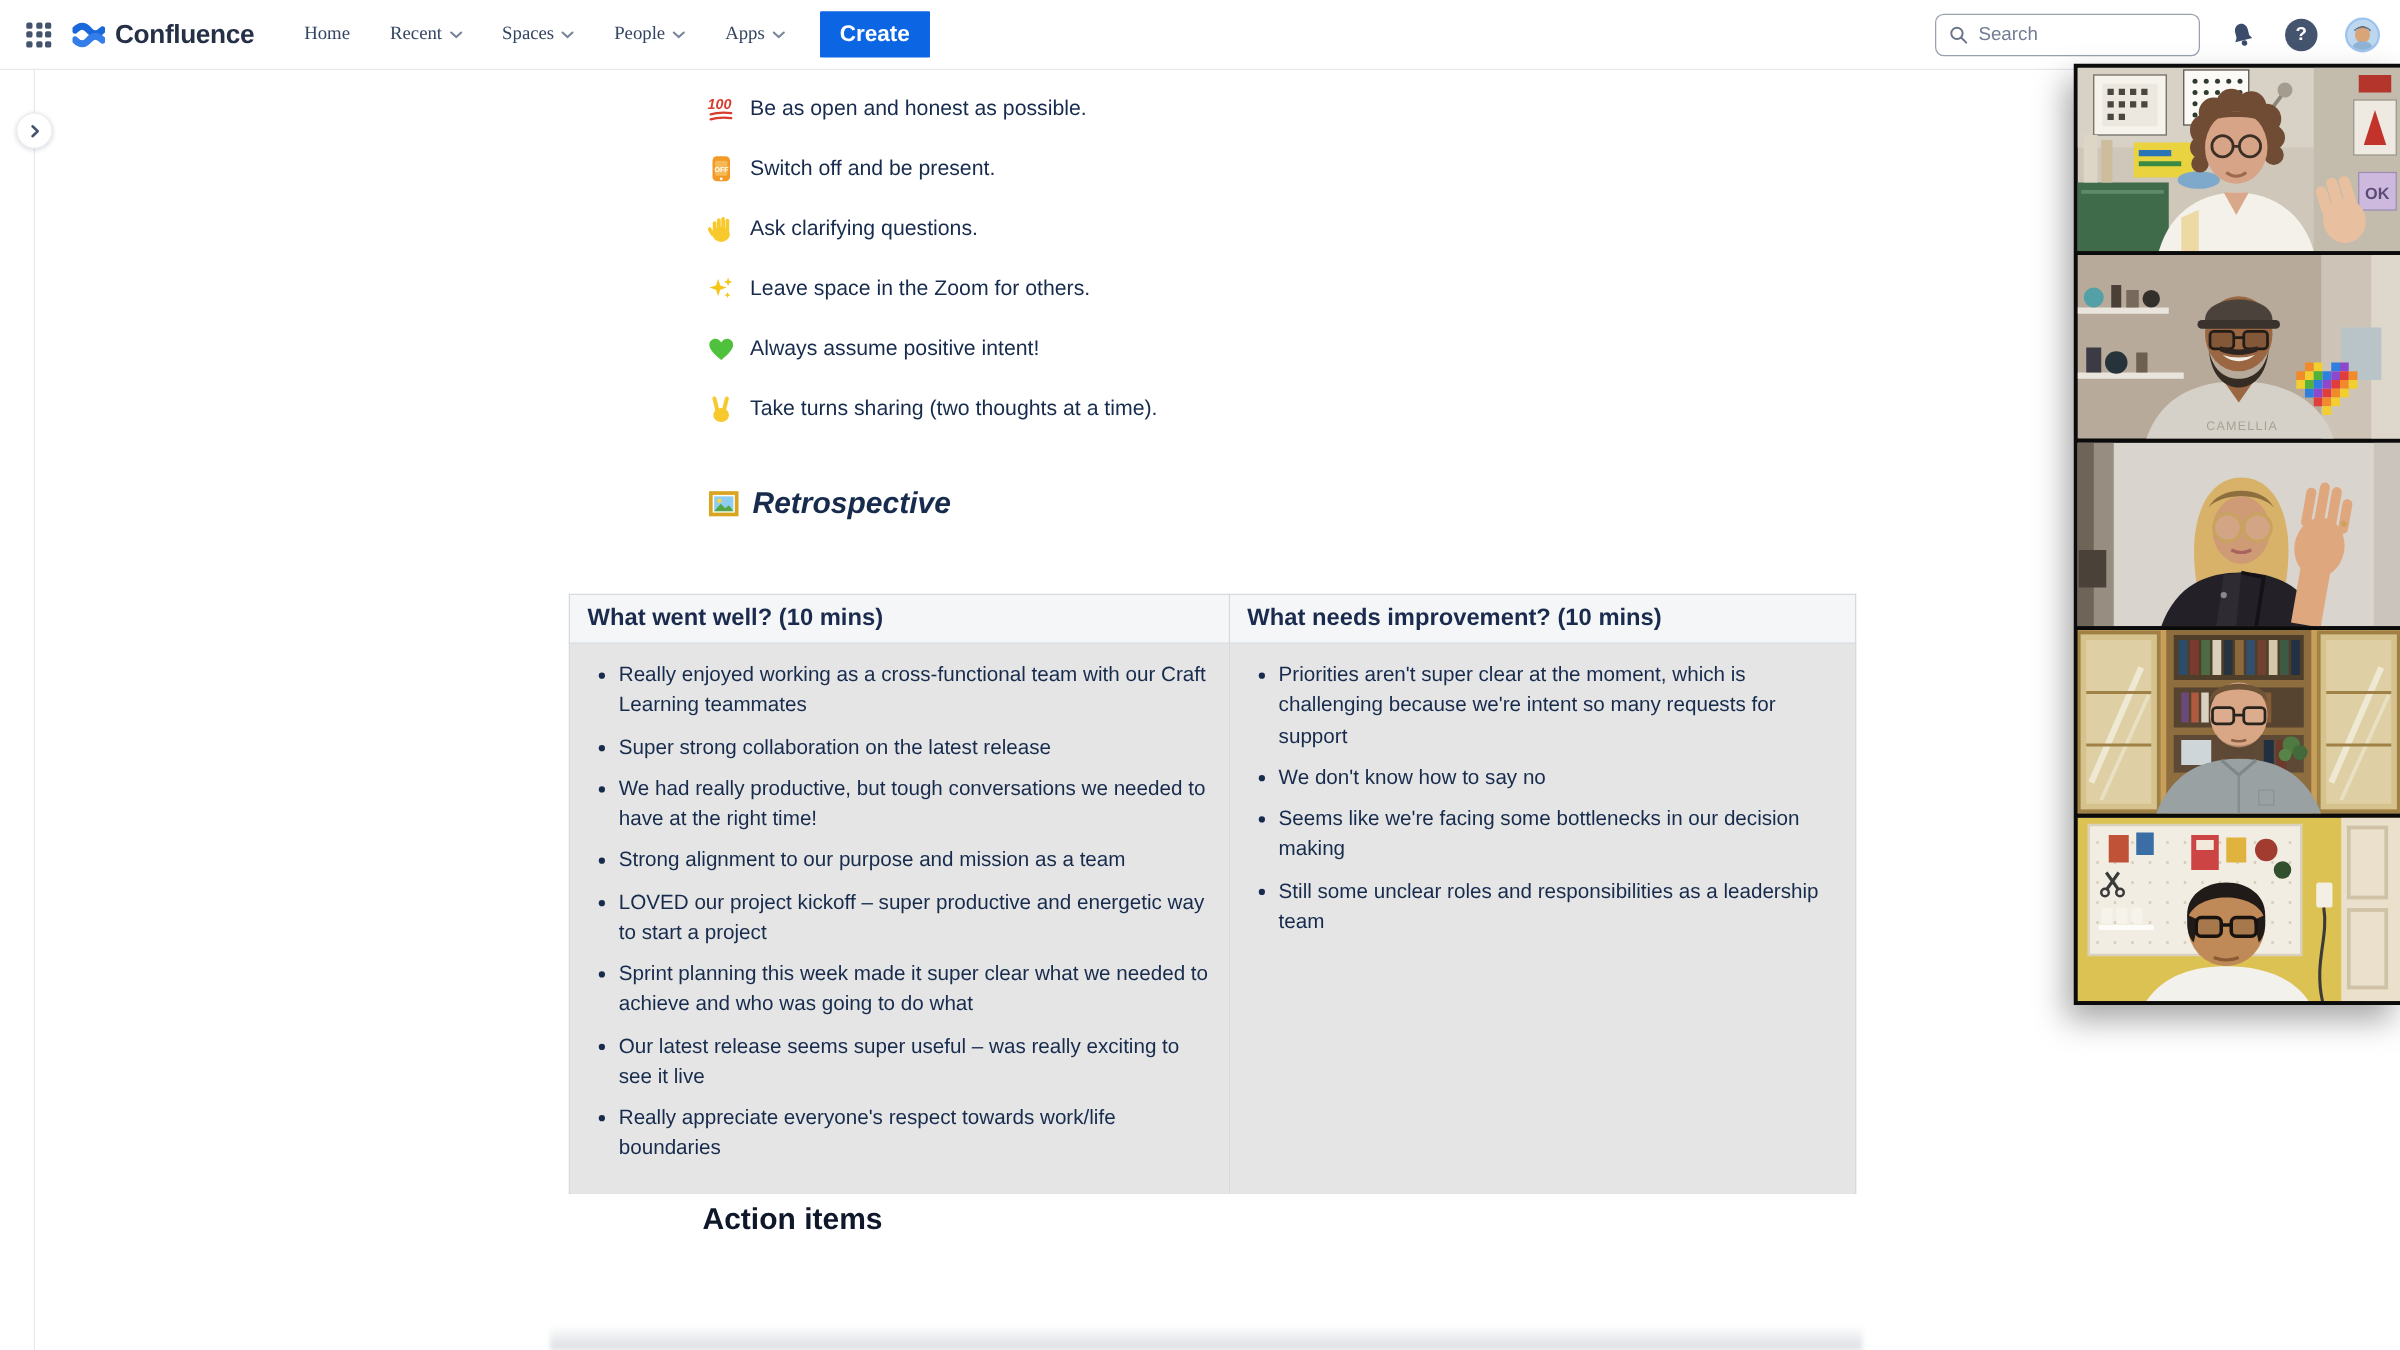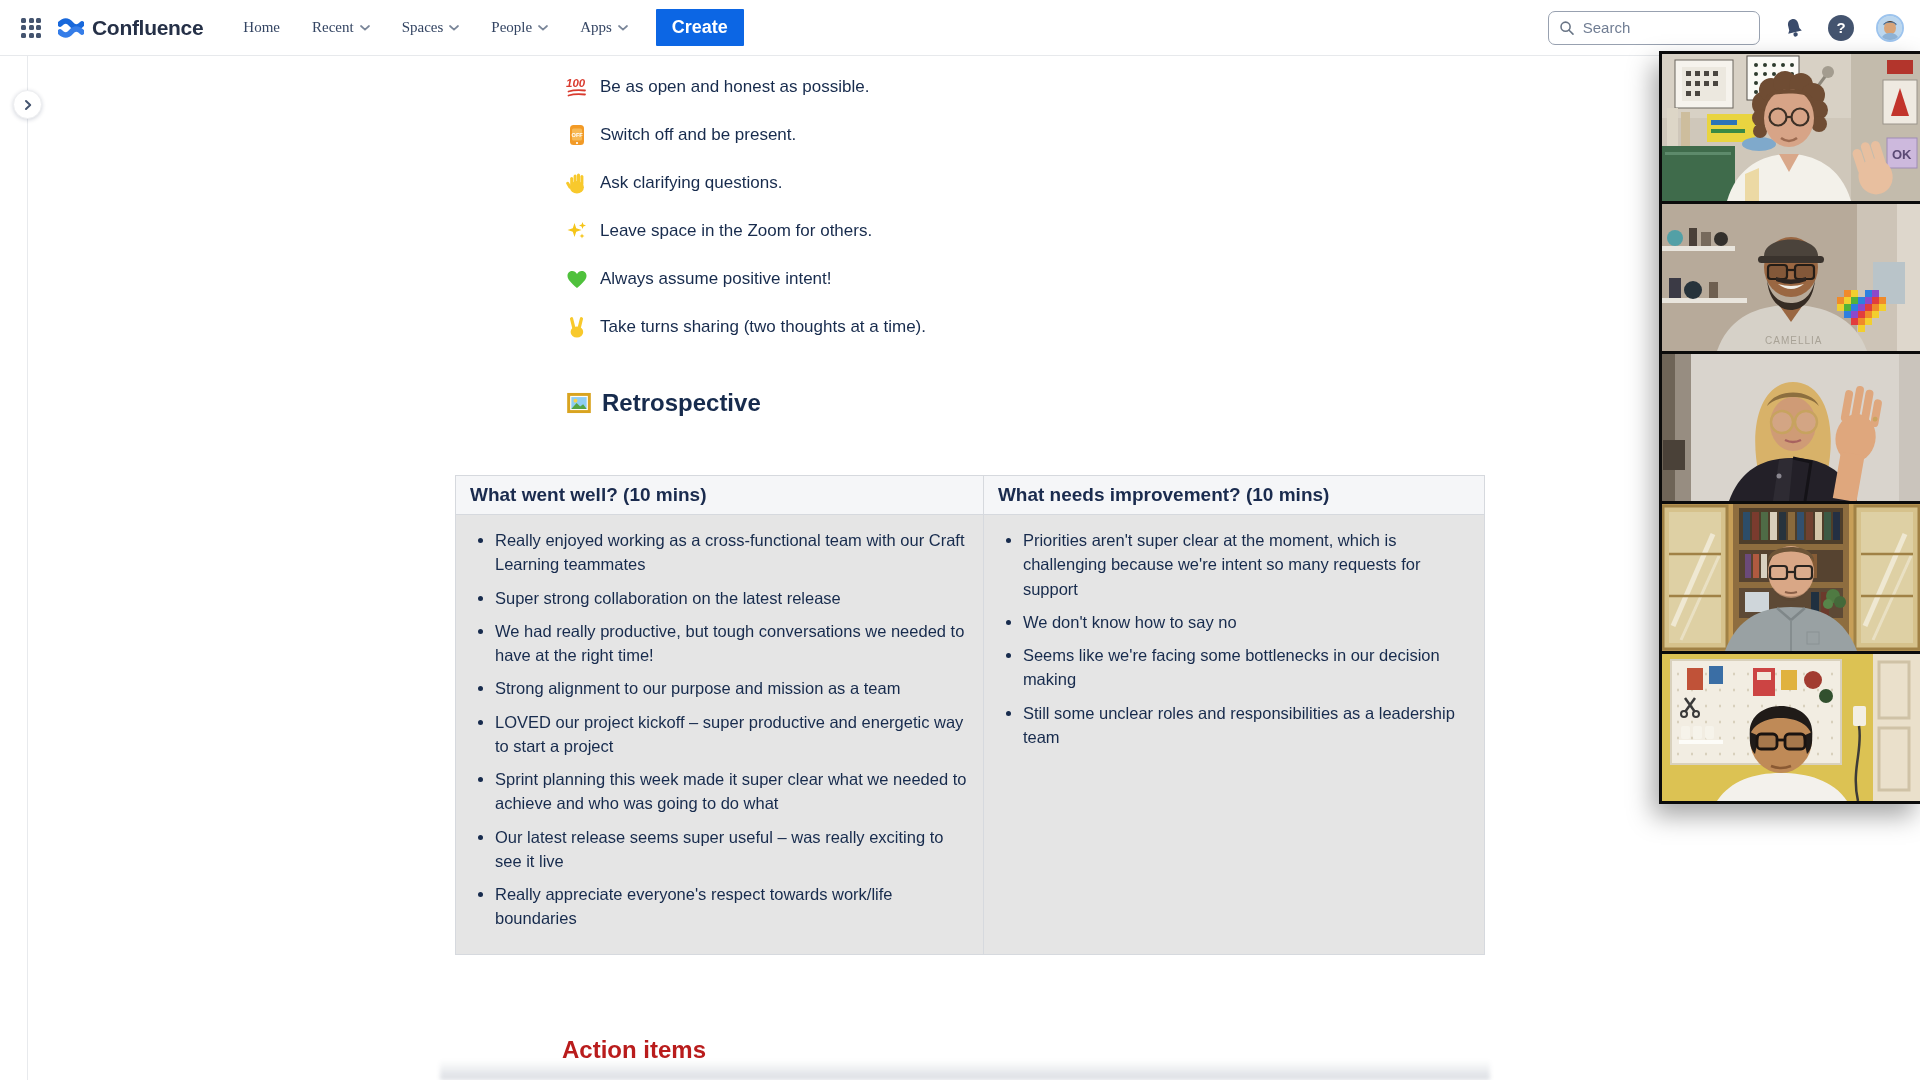--- a/index.html
+++ b/index.html
@@ -33,32 +33,32 @@
   .rail-btn { position:absolute; left:13px; top:90px; width:29px; height:29px; border-radius:50%; background:#fff;
               border:1px solid #EDEEF0; box-shadow:0 1px 4px rgba(9,30,66,.18); display:flex; align-items:center;
               justify-content:center; z-index:4; cursor:pointer; }
 
   
   .guidelines { position:absolute; left:566px; top:76px; }
   .g-row { display:flex; align-items:center; gap:12px; height:22px; margin-bottom:26px; font-size:17px; color:#172B4D; }
   .g-icon { width:22px; height:22px; flex:none; display:flex; }
 
   .retro-head { position:absolute; left:566px; top:389px; display:flex; align-items:center; gap:10px;
-                font-size:24px; font-weight:700; color:#172B4D; }
+                font-size:24px; font-weight:700; color:#172B4D;font-style:italic; }
   .retro-head .g-icon { width:26px; height:26px; }
 
   .retro-table { position:absolute; left:455px; top:475px; width:1030px; border-collapse:collapse; table-layout:fixed; }
   .retro-table th, .retro-table td { border:1px solid #D6D9DE; }
   .retro-table th { background:#F5F6F8; text-align:left; font-size:19px; font-weight:700; padding:8px 14px; color:#1A2B4E; }
   .retro-table th.col1 { width:51.3%; }
   .retro-table td { vertical-align:top; padding:13px 14px 14px; background:#e5e5e5; }
   .retro-table ul { margin:0; padding-left:25px; }
   .retro-table li { font-size:16.5px; line-height:1.47; margin-bottom:9px; color:#172B4D; }
 
-  .action-head { position:absolute; left:562px; top:1036px; font-size:24px; font-weight:700; color:#b91c1c; }
+  .action-head { position:absolute; left:562px; top:962px; font-size:24px; font-weight:700; color:#0f172a; }
 
   .bottom-shade { position:absolute; left:440px; width:1050px; bottom:0; height:20px;
                   background:linear-gradient(to bottom, rgba(23,43,77,0), rgba(23,43,77,.16)); filter:blur(2px); }
 
   
   .video-strip { position:absolute; top:40px; right:0; width:261px; background:#0b0b0b; padding:3px 0 3px 3px;
                  display:flex; flex-direction:column; gap:3px; box-shadow:-6px 12px 24px rgba(0,0,0,.35); z-index:10;margin-top:11px; }
   .video-tile { width:100%; height:147px; overflow:hidden; background:#222; cursor:pointer; }
   .video-tile svg { display:block; width:100%; height:100%; }
 </style>

